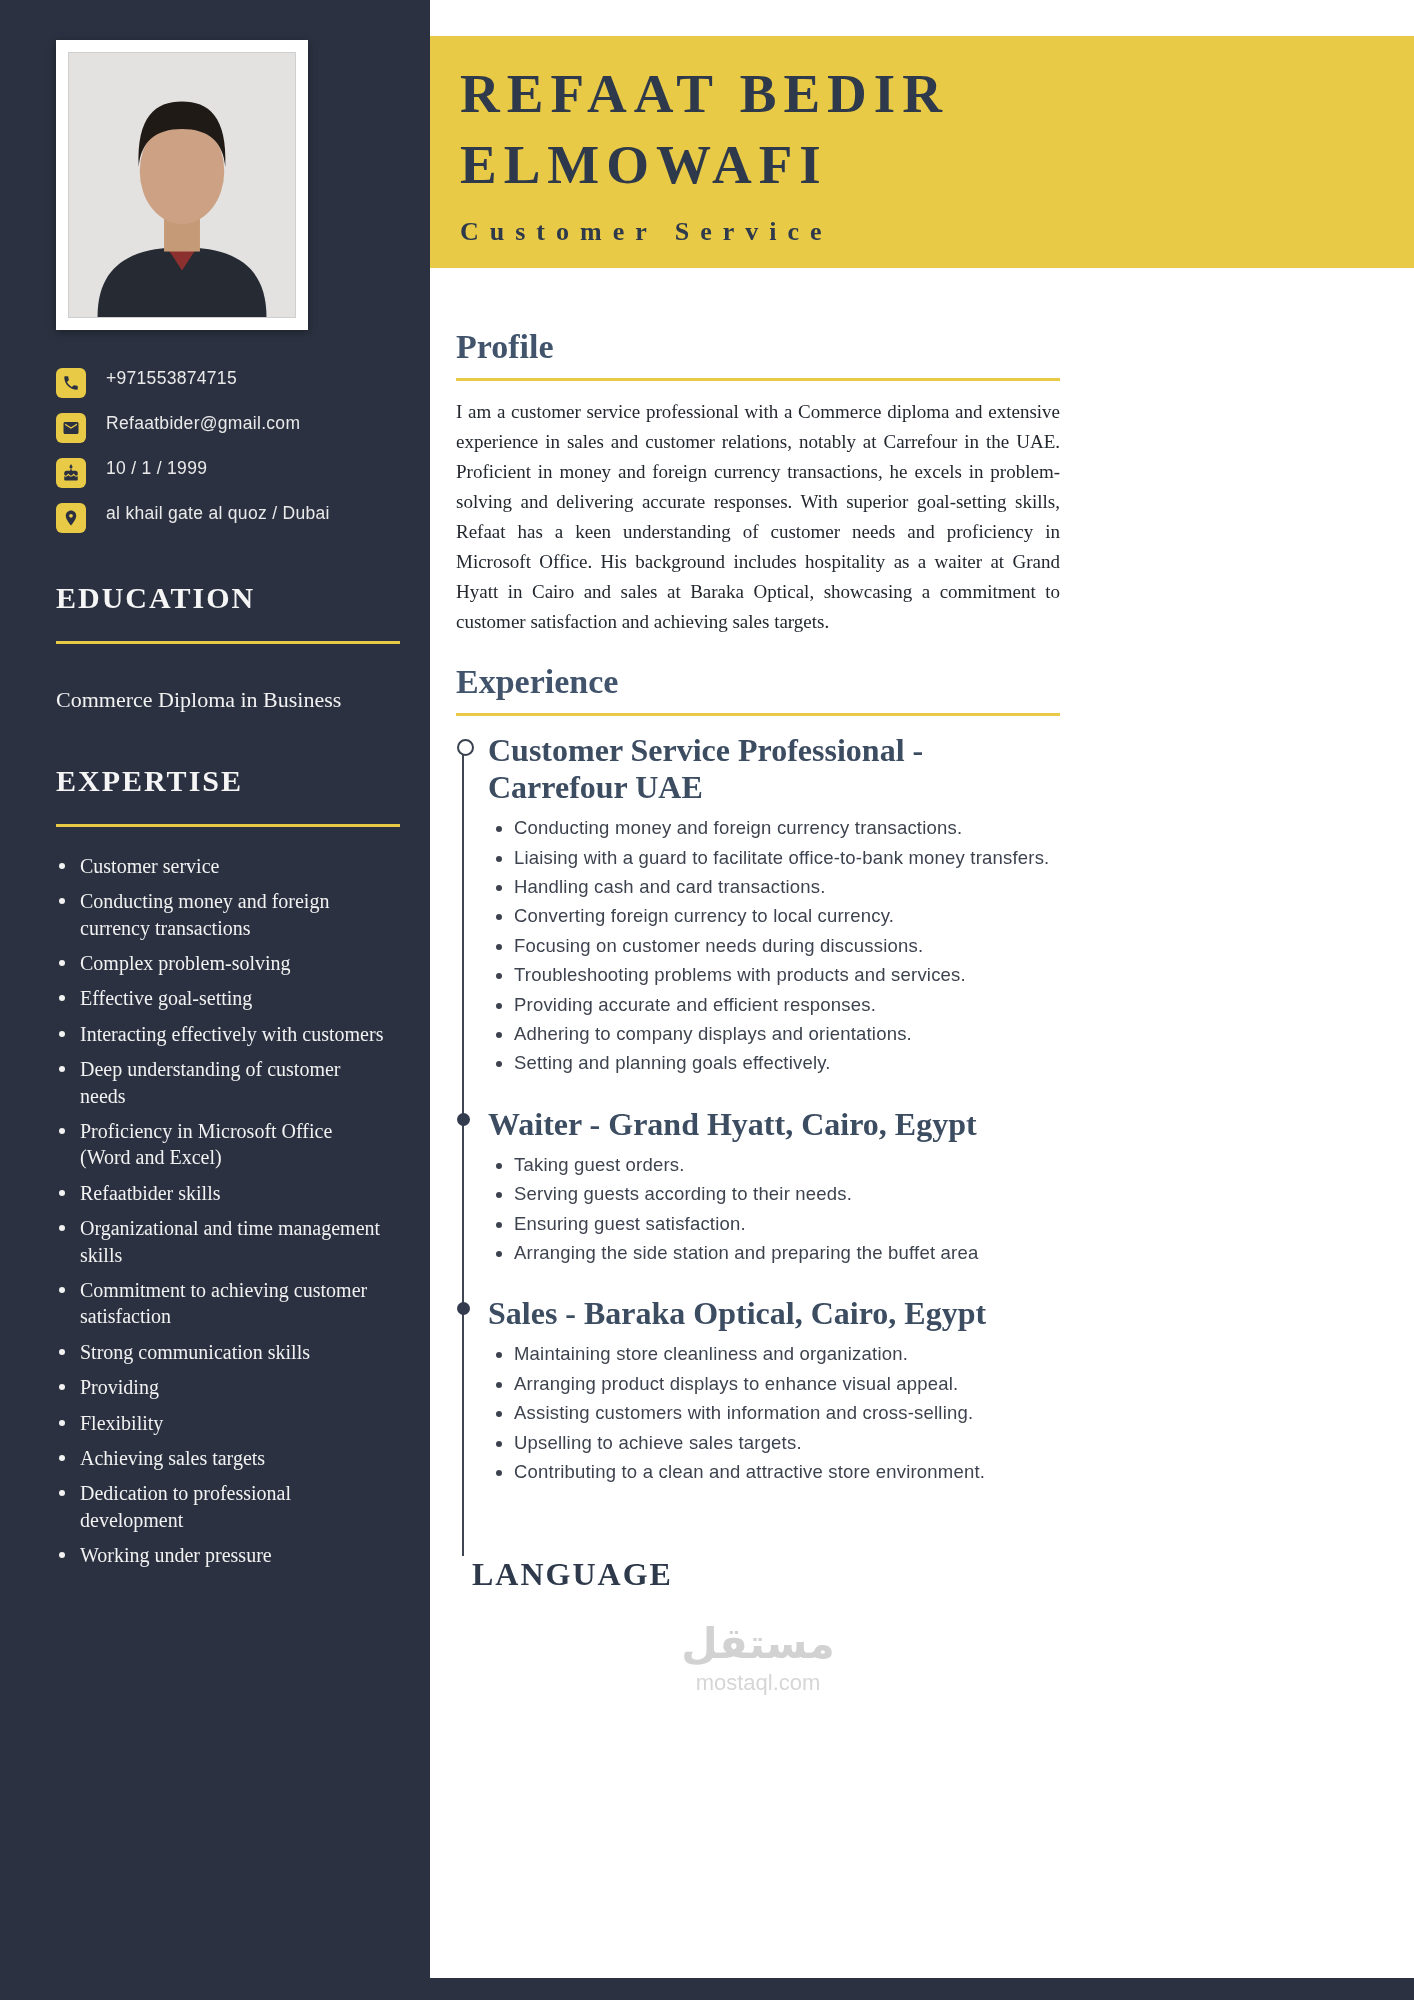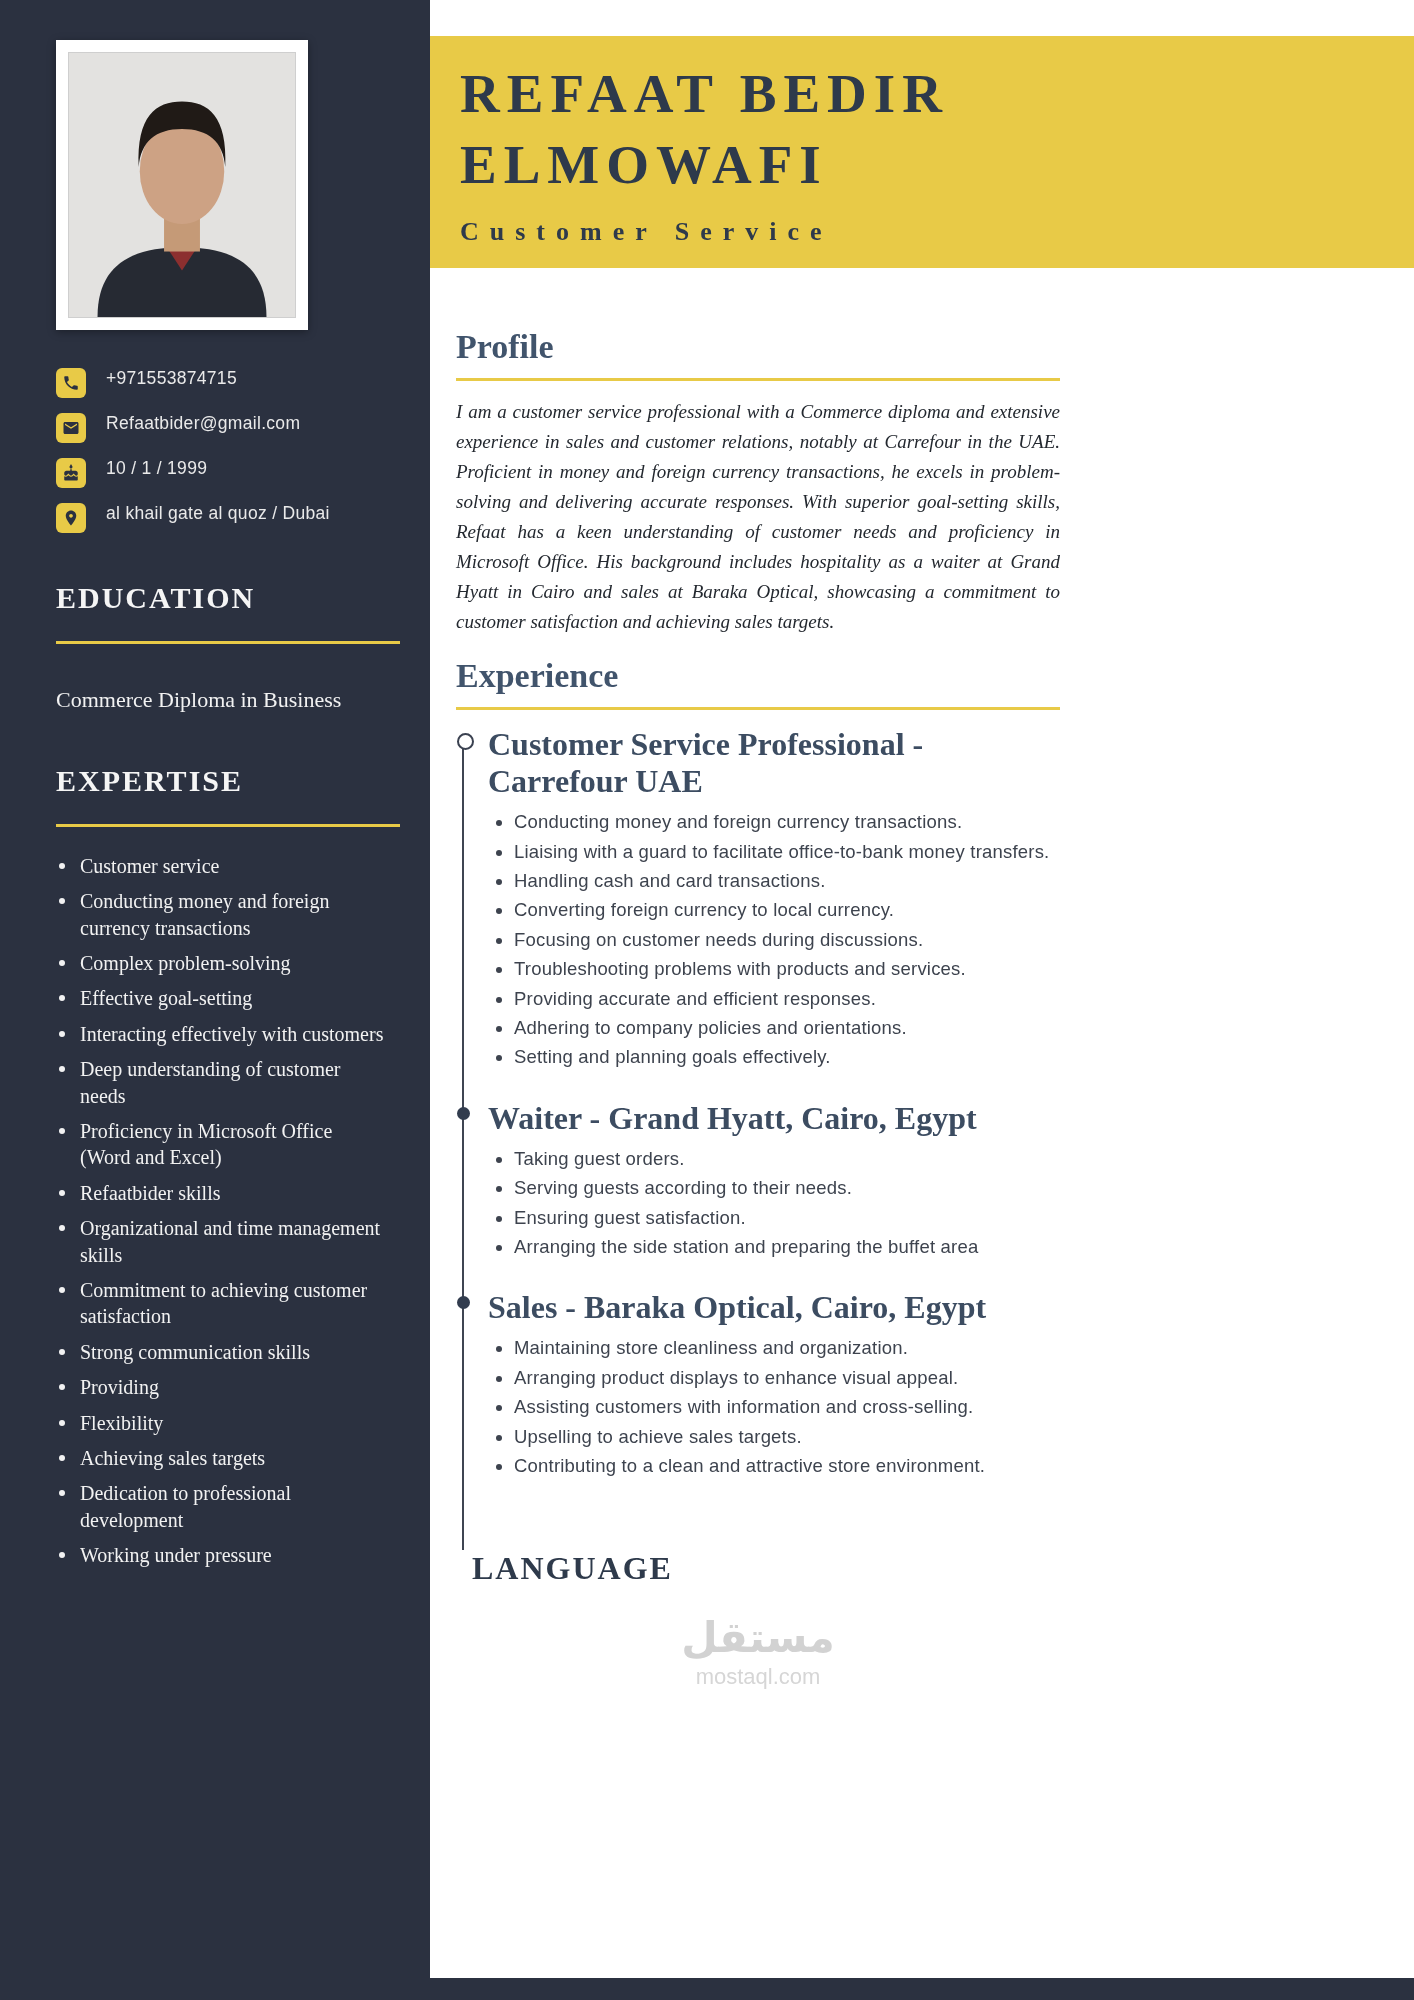--- a/index.html
+++ b/index.html
@@ -62,21 +62,21 @@
   .name{
     font-size:55px;font-weight:600;letter-spacing:7px;line-height:1.3;color:var(--name);
   }
   .subtitle{
     margin-top:16px;font-size:26px;font-weight:700;letter-spacing:11px;color:var(--name);
   }
   .content{position:absolute;left:26px;top:328px;width:604px;}
   .section-heading{font-size:34px;font-weight:600;color:var(--heading);margin-bottom:12px;}
   .rule{height:3px;background:var(--yellow);margin-bottom:16px;}
   .profile-text{
-    font-size:19px;line-height:1.58;text-align:justify;color:var(--body);margin-bottom:20px;font-style:italic;
+    font-size:19px;line-height:1.58;text-align:justify;color:var(--body);margin-bottom:26px;
   }
   .jobs{position:relative;padding-left:32px;padding-bottom:42px;margin-top:6px;}
   .jobs::before{
     content:"";position:absolute;left:6px;top:10px;bottom:0;width:2px;background:#3f4552;
   }
   .job{position:relative;margin-bottom:30px;}
   .job::before{
     content:"";position:absolute;left:-31.5px;top:7px;width:13px;height:13px;
     border-radius:50%;background:#323c4e;
   }
@@ -208,21 +208,21 @@
               <h3 class="job-title">Customer Service Professional - Carrefour UAE</h3>
               <ul class="job-bullets">
 
               <li class="job-bullet">Conducting money and foreign currency transactions.</li>
                 <li class="job-bullet">Liaising with a guard to facilitate office-to-bank money transfers.</li>
                 <li class="job-bullet">Handling cash and card transactions.</li>
                 <li class="job-bullet">Converting foreign currency to local currency.</li>
                 <li class="job-bullet">Focusing on customer needs during discussions.</li>
                 <li class="job-bullet">Troubleshooting problems with products and services.</li>
                 <li class="job-bullet">Providing accurate and efficient responses.</li>
-                <li class="job-bullet">Adhering to company policies and orientations.</li>
+                <li class="job-bullet">Adhering to company displays and orientations.</li>
                 <li class="job-bullet">Setting and planning goals effectively.</li>
               </ul>
             </section>
             <section class="job">
               <h3 class="job-title">Waiter - Grand Hyatt, Cairo, Egypt</h3>
               <ul class="job-bullets">
 
               <li class="job-bullet">Taking guest orders.</li>
                 <li class="job-bullet">Serving guests according to their needs.</li>
                 <li class="job-bullet">Ensuring guest satisfaction.</li>

